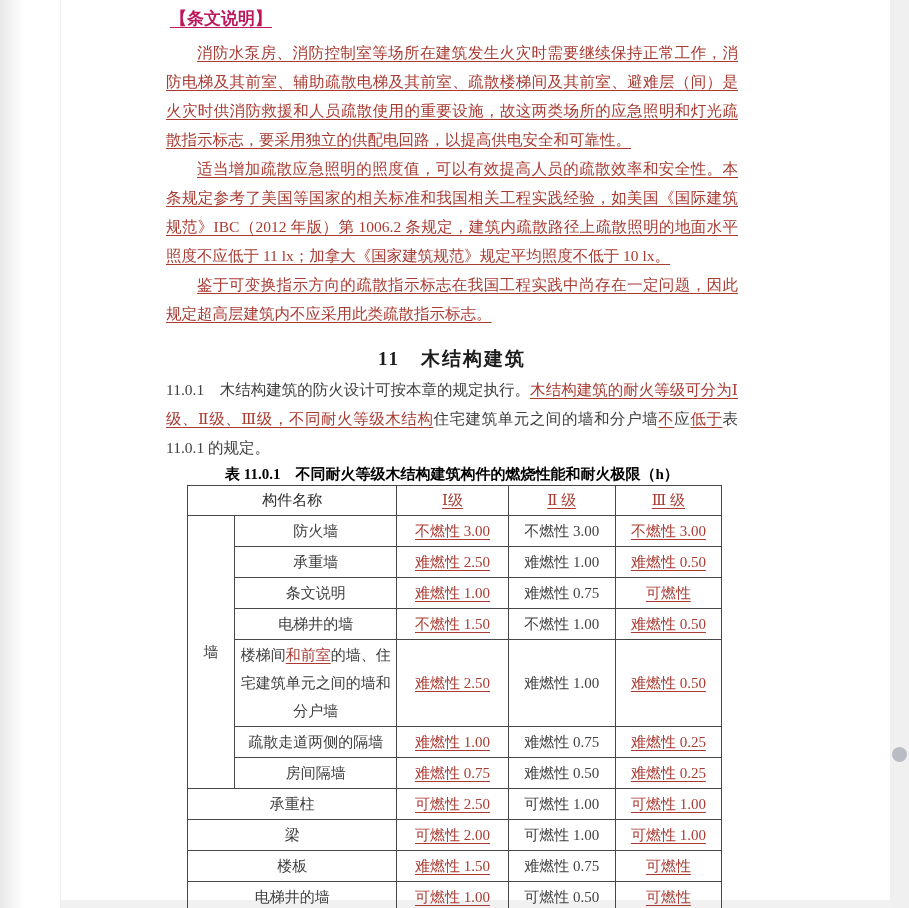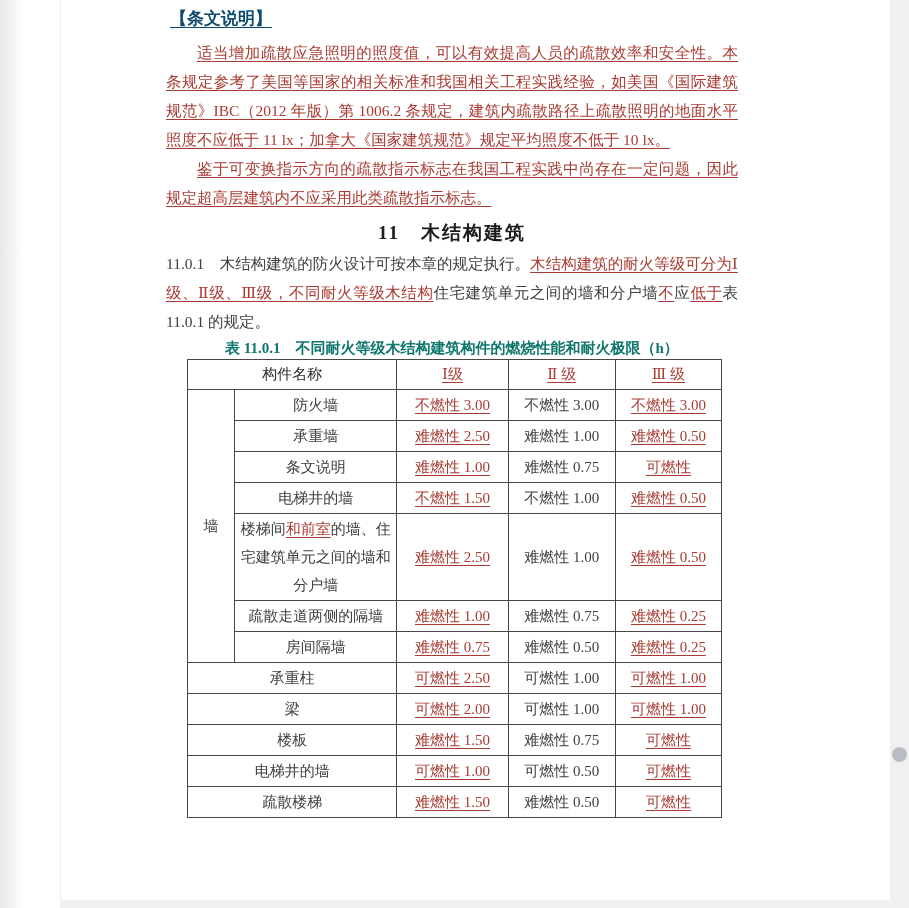--- a/index.html
+++ b/index.html
@@ -12,32 +12,32 @@
   .left-shadow{position:absolute;left:0;top:0;width:24px;height:100%;
     background:linear-gradient(to right,#e8e8e9,#ffffff);}
   .left-divider{position:absolute;left:60px;top:0;width:1px;height:100%;background:#ededee;}
   .right-panel{position:absolute;right:0;top:0;width:19px;height:100%;background:#f0f0f1;}
   .bottom-panel{position:absolute;left:61px;bottom:0;width:829px;height:8px;background:#f1f1f2;}
   .scroll-thumb{position:absolute;left:892px;top:747px;width:15px;height:15px;
     border-radius:50%;background:#b9bcc2;}
   
   .content{position:absolute;left:166px;top:6px;width:572px;color:#2a2a2a;}
   .section-label{
-    font-size:17px;font-weight:bold;color:#0c4a6e;
+    font-size:17px;font-weight:bold;color:#be185d;
     text-decoration:underline;text-underline-offset:3px;
     line-height:26px;margin:0 0 6px 4px;
   }
   p.body-para{margin:0;font-size:15.5px;line-height:29px;text-align:justify;
     text-indent:2em;color:#2a2a2a;}
   p.no-indent{text-indent:0;}
   .run-red{color:#a93b32;text-decoration:underline;text-underline-offset:3px;text-decoration-thickness:1px;}
   .run-black{color:#404040;text-decoration:none;}
   h2.chapter{font-size:19px;font-weight:bold;color:#1c1c1c;text-align:center;
-    margin:6px 0 2px;line-height:29px;letter-spacing:2px;}
-  .caption{font-size:15px;font-weight:bold;color:#0f766e;text-align:center;
+    margin:16px 0 2px;line-height:29px;letter-spacing:2px;}
+  .caption{font-size:15px;font-weight:bold;color:#000000;text-align:center;
     margin:2px 0 1px;line-height:20px;}
   
   table.fire-table{border-collapse:collapse;table-layout:fixed;width:535px;margin-left:21px;
     border:1.5px solid #3d3d3d;}
   .fire-table td,.fire-table th{
     border:1px solid #474747;font-size:15px;font-weight:normal;color:#2a2a2a;
     text-align:center;vertical-align:middle;padding:1px 3px;line-height:27px;
     overflow:hidden;
   }
   .fire-table tr{height:29px;}
@@ -56,20 +56,21 @@
 
 <div class="left-shadow"></div>
 <div class="left-divider"></div>
 <div class="right-panel"></div>
 <div class="bottom-panel"></div>
 <div class="scroll-thumb"></div>
 
 <div class="content">
   <div class="section-label">【条文说明】</div>
 
+  <p class="body-para"><span class="run-red">消防水泵房、消防控制室等场所在建筑发生火灾时需要继续保持正常工作，消防电梯及其前室、辅助疏散电梯及其前室、疏散楼梯间及其前室、避难层（间）是火灾时供消防救援和人员疏散使用的重要设施，故这两类场所的应急照明和灯光疏散指示标志，要采用独立的供配电回路，以提高供电安全和可靠性。</span></p>
   <p class="body-para"><span class="run-red">适当增加疏散应急照明的照度值，可以有效提高人员的疏散效率和安全性。本条规定参考了美国等国家的相关标准和我国相关工程实践经验，如美国《国际建筑规范》IBC（2012 年版）第 1006.2 条规定，建筑内疏散路径上疏散照明的地面水平照度不应低于 11 lx；加拿大《国家建筑规范》规定平均照度不低于 10 lx。</span></p>
   <p class="body-para"><span class="run-red">鉴于可变换指示方向的疏散指示标志在我国工程实践中尚存在一定问题，因此规定超高层建筑内不应采用此类疏散指示标志。</span></p>
 
   <h2 class="chapter">11　木结构建筑</h2>
 
   <p class="body-para no-indent"><span class="run-black">11.0.1　木结构建筑的防火设计可按本章的规定执行。</span><span class="run-red">木结构建筑的耐火等级可分为Ⅰ级、Ⅱ级、Ⅲ级，不同耐火等级木结构</span><span class="run-black">住宅建筑单元之间的墙和分户墙</span><span class="run-red">不</span><span class="run-black">应</span><span class="run-red">低于</span><span class="run-black">表 11.0.1 的规定。</span></p>
 
   <div class="caption">表 11.0.1　不同耐火等级木结构建筑构件的燃烧性能和耐火极限（h）</div>
 
   <table class="fire-table">

